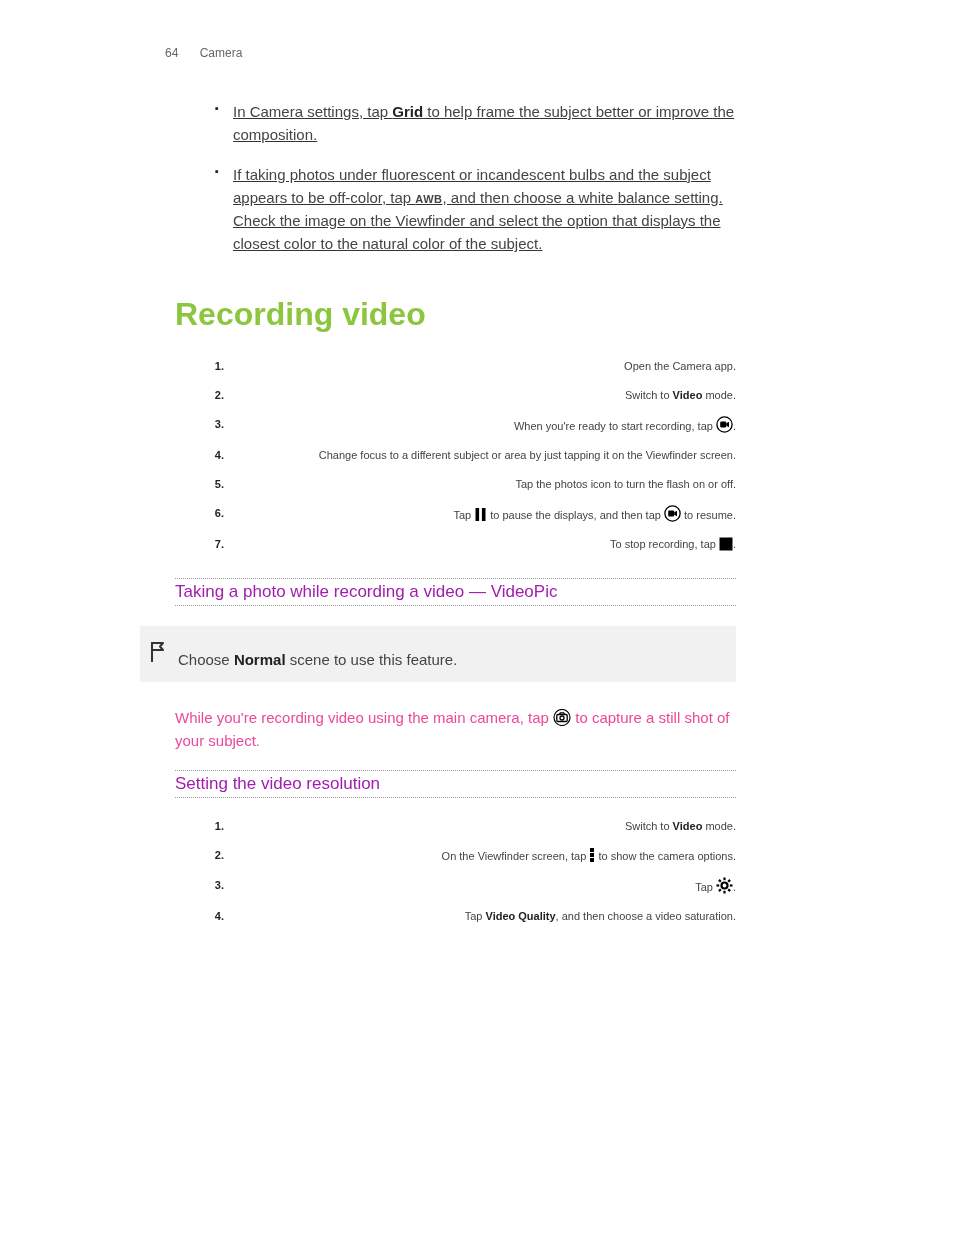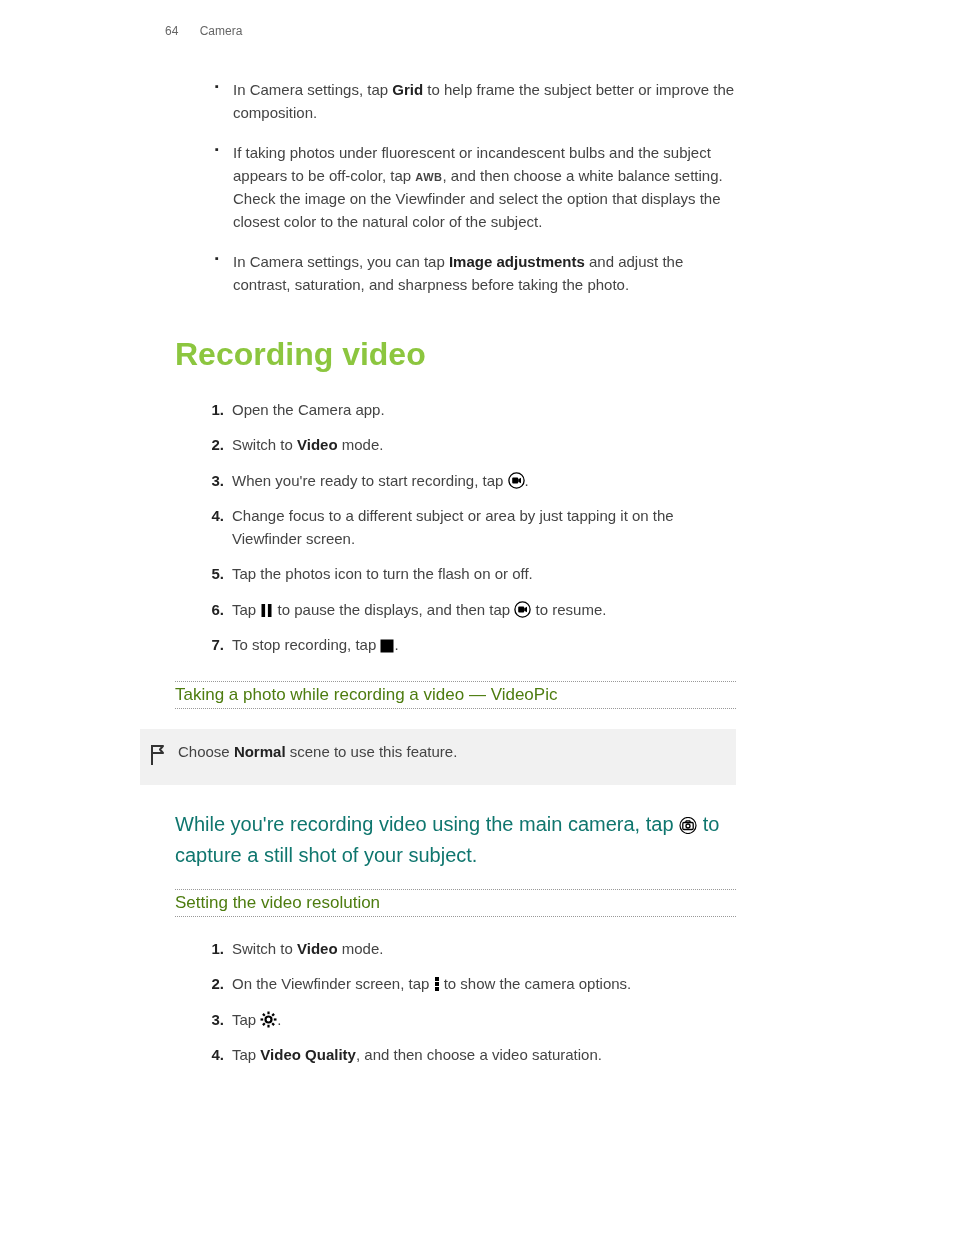--- a/index.html
+++ b/index.html
@@ -6,38 +6,40 @@
     margin: 0;
     padding: 0;
     font-family: Arial, Helvetica, sans-serif;
     background: #fff;
     color: #333;
   }
   .page {
     width: 846px;
     padding: 24px 110px 60px 175px;
     box-sizing: border-box;
+    margin-top: 22px;
   }
   .header-line {
     font-size: 12px;
     color: #666;
     margin-bottom: 40px;
     margin-left: -10px;
   }
   .header-line .pn { margin-right: 18px; }
   h3 {
     font-size: 19px;
     font-weight: normal;
     color: #333;
     margin: 0 0 18px 0;
   }
   ul.bullets {
     list-style: none;
     padding: 0;
     margin: 0 0 30px 40px;
+    text-decoration: underline;
   }
   ul.bullets li {
     position: relative;
     padding-left: 18px;
     font-size: 15px;
     line-height: 1.55;
     margin-bottom: 16px;
     color: #444;
   }
   ul.bullets li::before {
@@ -64,66 +66,67 @@
   }
   ol.numbers {
     list-style: none;
     padding: 0;
     margin: 0 0 25px 25px;
     counter-reset: item;
   }
   ol.numbers > li {
     position: relative;
     padding-left: 32px;
-    font-size: 15px;
+    font-size: 11px;
     line-height: 1.55;
     margin-bottom: 12px;
     color: #444;
     counter-increment: item;
+    text-align: right;
   }
   ol.numbers > li::before {
     content: counter(item) ".";
     position: absolute;
     left: 0;
     top: 0;
     font-weight: bold;
     color: #222;
     width: 24px;
     text-align: right;
   }
   .dotted-heading-wrap {
     border-top: 1px dotted #999;
     border-bottom: 1px dotted #999;
     margin: 18px 0 20px 0;
     padding: 3px 0;
   }
   .dotted-heading {
     font-size: 17px;
-    color: #4d7c0f;
+    color: #a21caf;
   }
   .flag-box {
     background: #f1f1f1;
     padding: 14px 16px 14px 8px;
     margin: 0 0 24px -35px;
     display: flex;
-    align-items: flex-start;
+    align-items: flex-end;
   }
   .flag-icon {
     width: 26px;
     flex-shrink: 0;
     margin-right: 4px;
   }
   .flag-text {
     font-size: 15px;
     color: #444;
   }
   .para {
-    font-size: 20px;
+    font-size: 15px;
     line-height: 1.55;
-    color: #0f766e;
+    color: #ec4899;
     margin: 0 0 18px 0;
   }
   svg.inline-ico {
     vertical-align: -3px;
     display: inline-block;
   }
 </style>
 </head>
 <body>
 
@@ -134,23 +137,20 @@
     <span>Camera</span>
   </div>
 
 
   <ul class="bullets">
     <li>
       <span>In Camera settings, tap </span><span class="bold">Grid</span><span> to help frame the subject better or improve the composition.</span>
     </li>
     <li>
       <span>If taking photos under fluorescent or incandescent bulbs and the subject appears to be off-color, tap </span><span class="awb">AWB</span><span>, and then choose a white balance setting. Check the image on the Viewfinder and select the option that displays the closest color to the natural color of the subject.</span>
-    </li>
-    <li>
-      <span>In Camera settings, you can tap </span><span class="bold">Image adjustments</span><span> and adjust the contrast, saturation, and sharpness before taking the photo.</span>
     </li>
   </ul>
 
   <h1 class="main">Recording video</h1>
 
   <ol class="numbers">
     <li><span>Open the Camera app.</span></li>
     <li>
       <span>Switch to </span><span class="bold">Video</span><span> mode.</span>
     </li>

